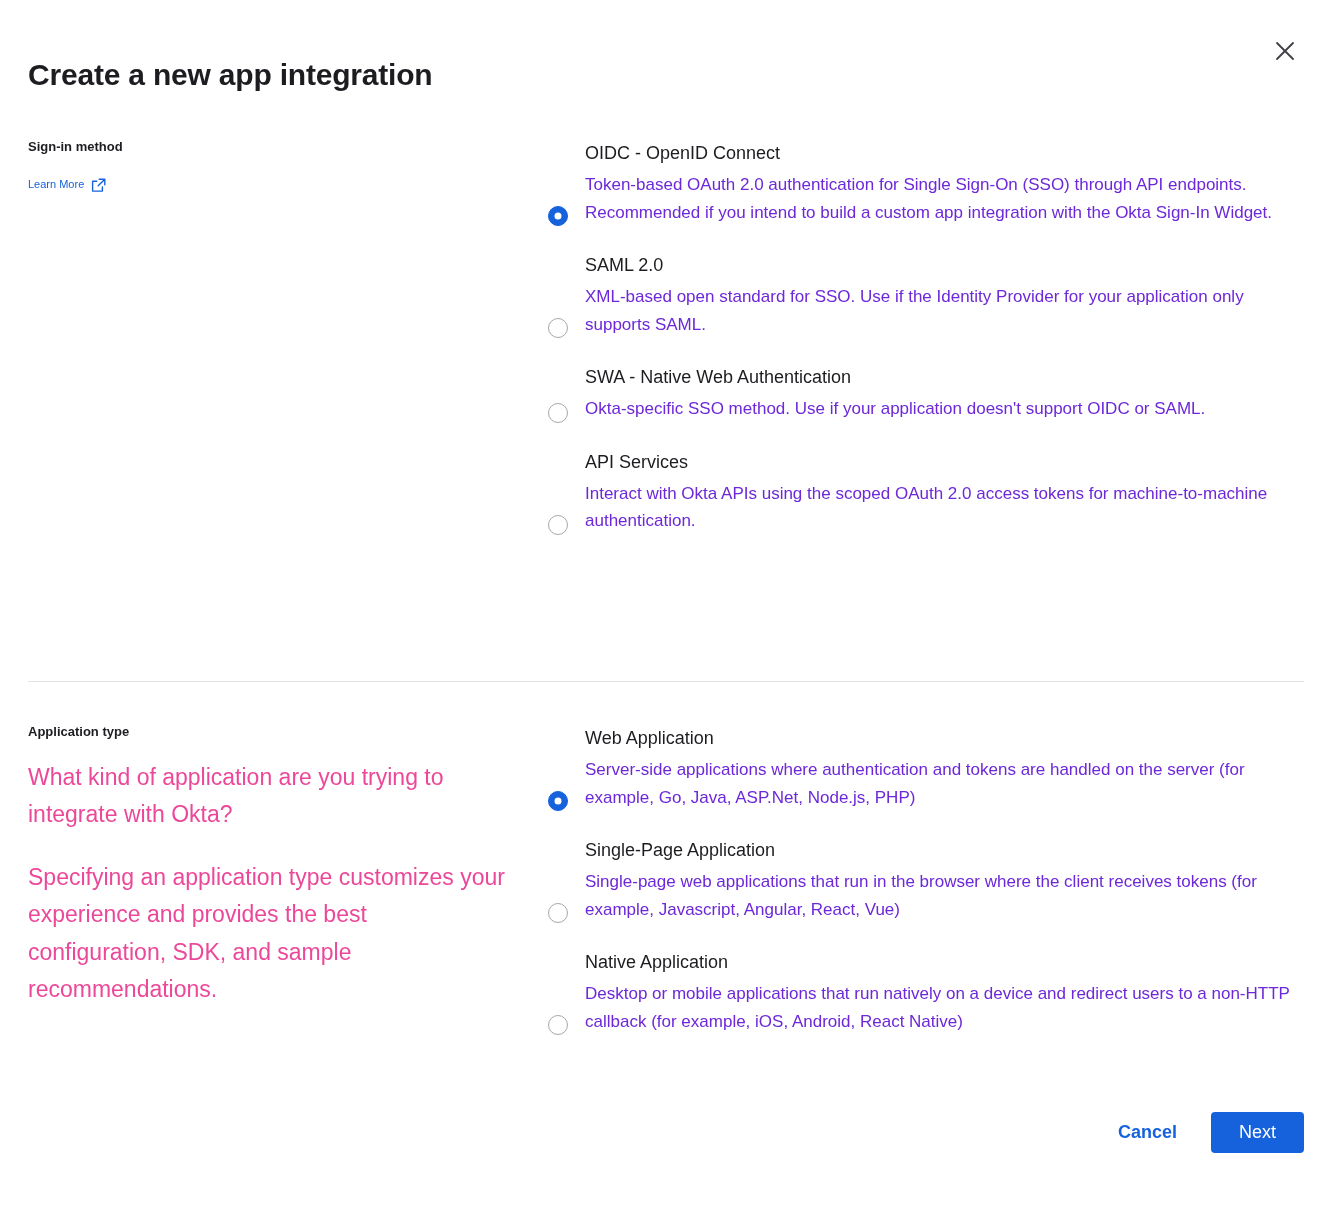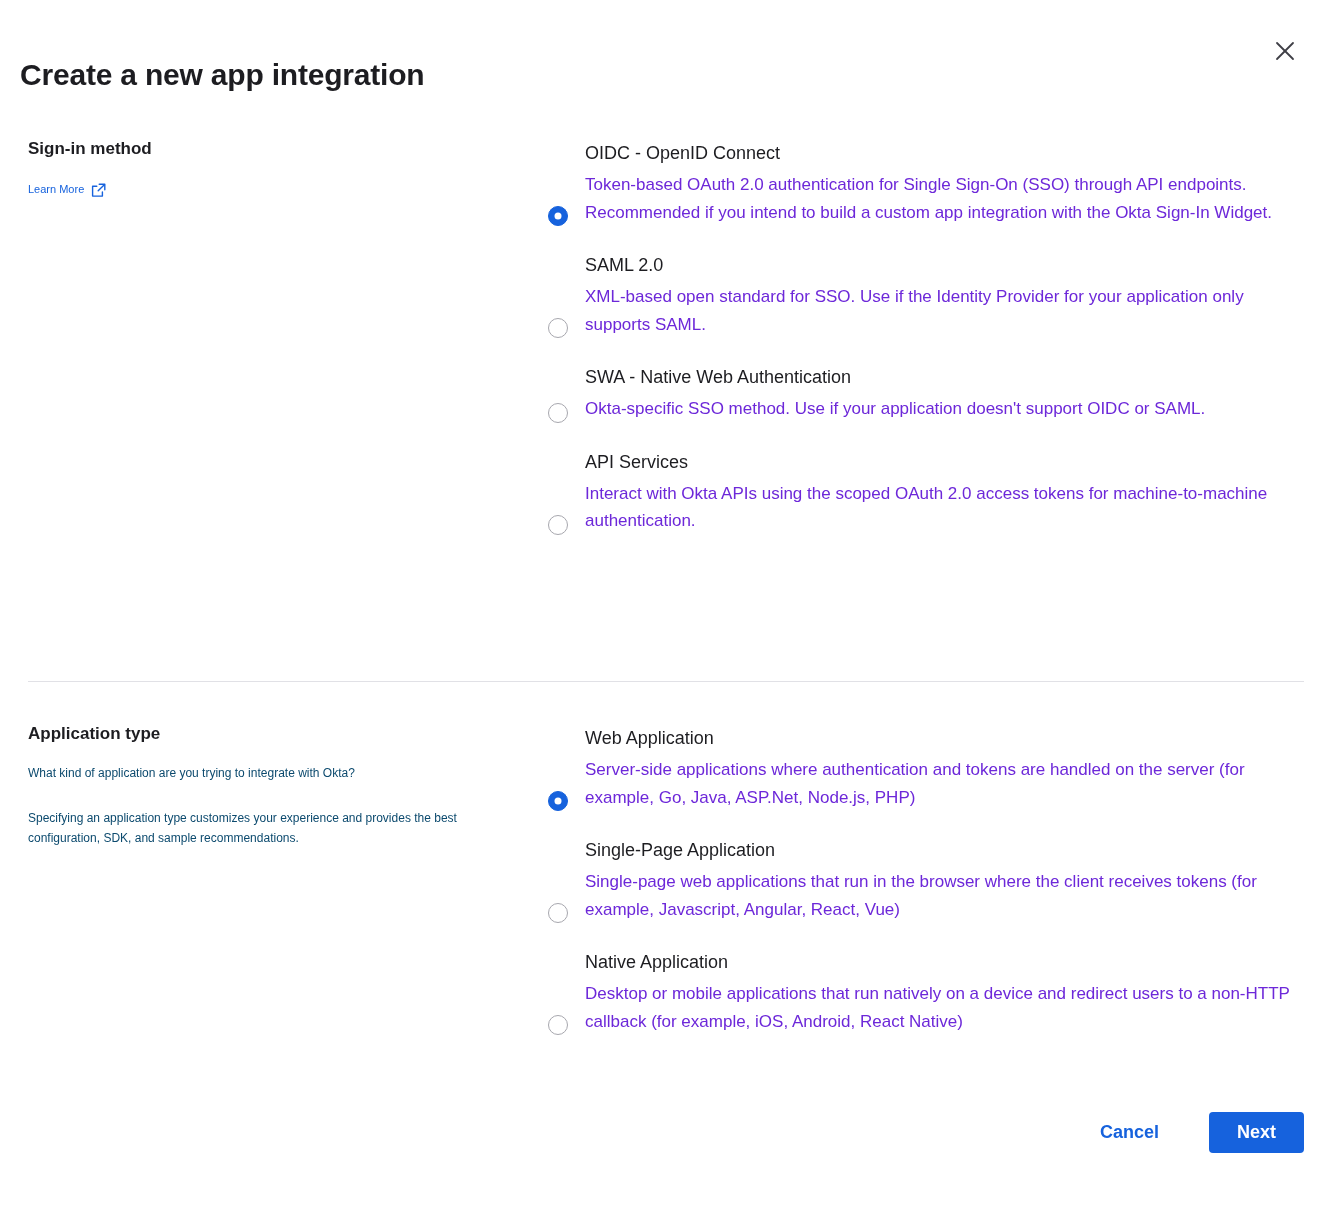--- a/index.html
+++ b/index.html
@@ -33,21 +33,21 @@
     cursor: pointer;
     display: flex;
     align-items: center;
     justify-content: center;
     padding: 0;
   }
   .close-btn svg { display: block; }
 
   .title {
     position: absolute;
-    left: 20px;
+    left: 28px;
     top: 58px;
     font-size: 30px;
     font-weight: bold;
     letter-spacing: -0.2px;
     color: #1d1d21;
     margin: 0;
   }
 
   .section {
     position: absolute;
@@ -65,41 +65,41 @@
     width: 520px;
     flex: 0 0 520px;
     padding-right: 24px;
   }
   .right-col {
     flex: 1 1 auto;
     padding-top: 2px;
   }
 
   .left-heading {
-    font-size: 17px;
+    font-size: 13px;
     font-weight: bold;
     color: #1d1d21;
     margin: 0 0 18px 0;
     line-height: 1.35;
   }
   .learn-more {
     display: inline-flex;
     align-items: flex-start;
     gap: 7px;
     color: #1662dd;
     font-size: 11px;
     text-decoration: none;
     cursor: pointer;
   }
   .ext-icon { display: inline-block; width: 15px; height: 15px; }
 
   .left-para {
-    font-size: 12px;
+    font-size: 23px;
     line-height: 1.62;
-    color: #0c4a6e;
+    color: #ec4899;
     margin: 0 0 26px 0;
     max-width: 480px;
   }
   .left-para:last-child { margin-bottom: 0; }
 
   .option {
     display: flex;
     align-items: flex-end;
     margin-bottom: 26px;
     cursor: pointer;
@@ -154,38 +154,38 @@
     height: 1px;
     background: #e1e1e6;
   }
 
   .footer {
     position: absolute;
     right: 28px;
     top: 1110px;
     display: flex;
     align-items: center;
-    gap: 32px;
+    gap: 16px;
   }
   .btn-cancel {
     background: transparent;
     border: none;
     color: #1662dd;
     font-size: 18px;
     font-weight: bold;
     padding: 12px 18px;
     cursor: pointer;
     font-family: "Liberation Sans", sans-serif;
   }
   .btn-next {
     background: #1662dd;
     border: none;
     color: #ffffff;
     font-size: 18px;
-    font-weight: bold;
+    font-weight: normal;
     padding: 10px 28px;
     border-radius: 4px;
     cursor: pointer;
     font-family: "Liberation Sans", sans-serif;
   }
 </style>
 </head>
 <body>
 
 <div class="modal">

